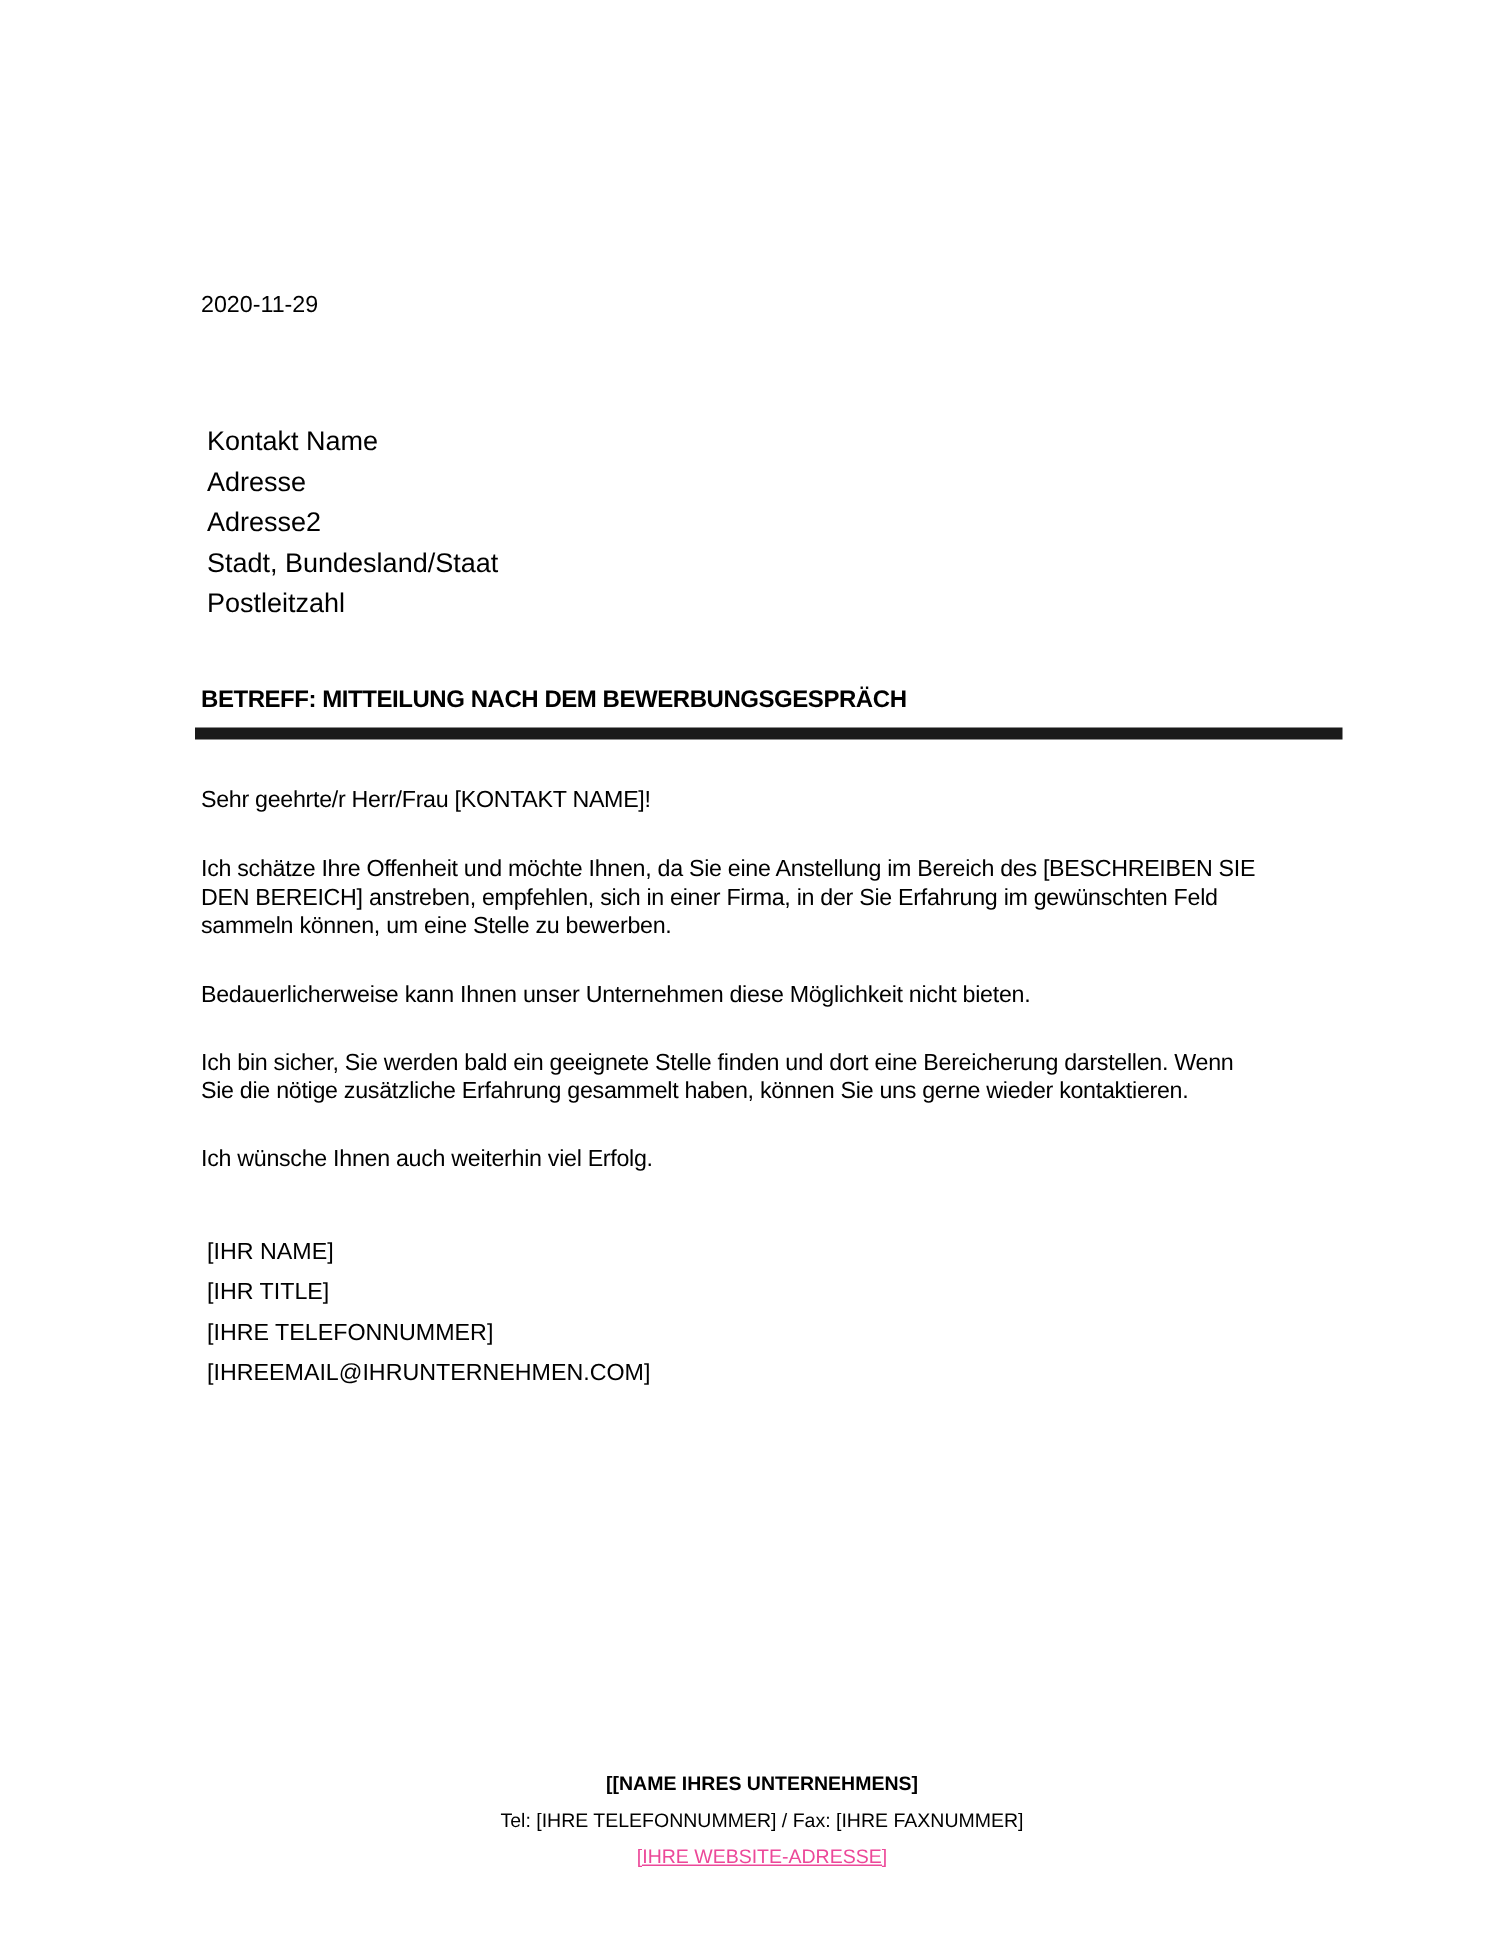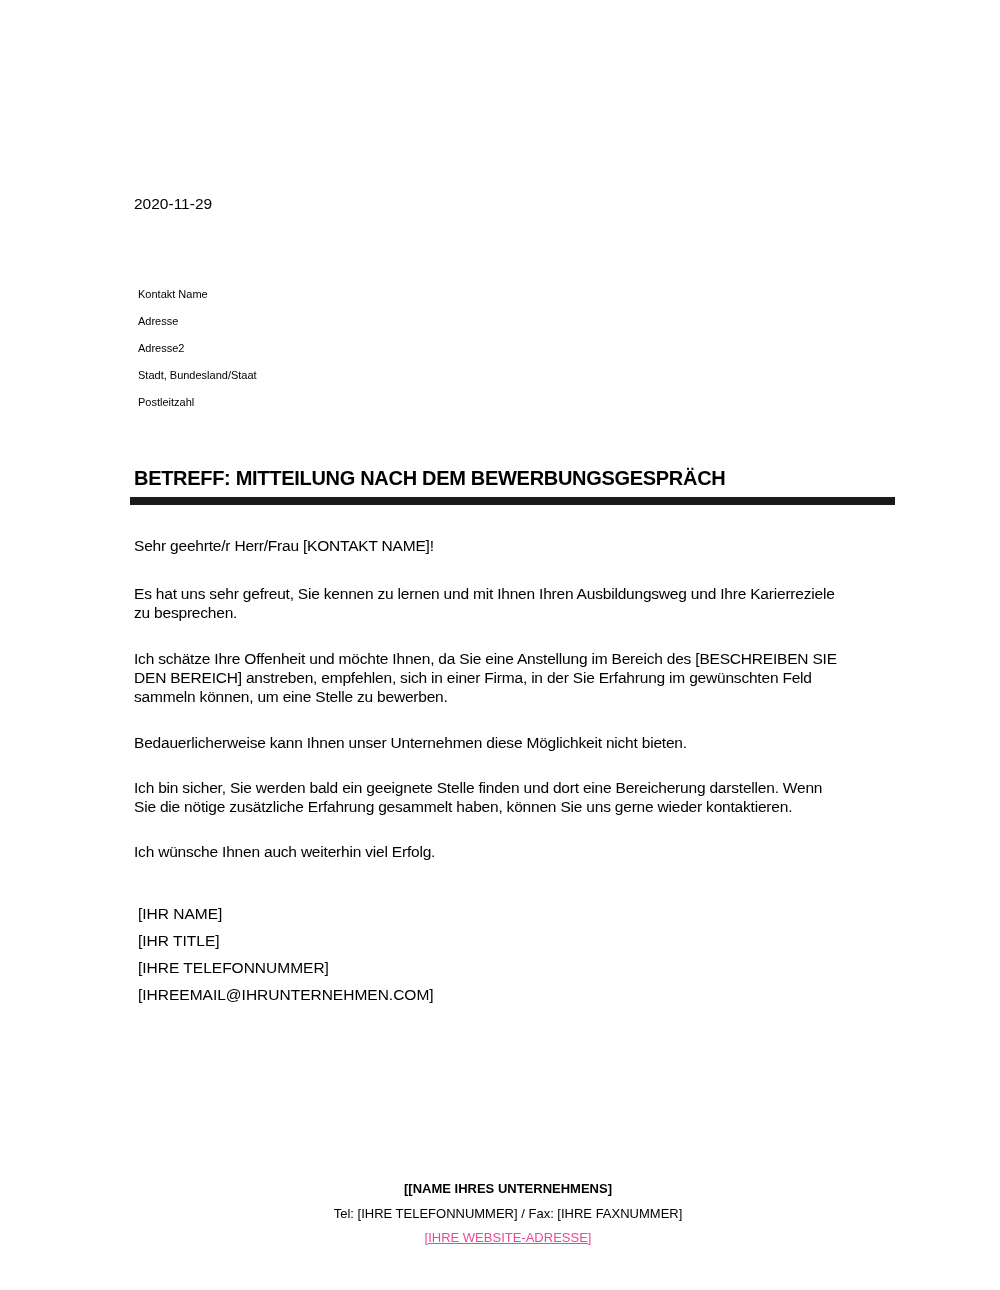--- a/index.html
+++ b/index.html
@@ -19,26 +19,26 @@
     top: 0;
     width: 765px;
   }
   .date {
     margin-top: 178px;
     font-size: 15.5px;
     line-height: 19px;
   }
   .recipient {
     margin-top: 60px;
-    font-size: 11px;
+    font-size: 18px;
     line-height: 19px;
   }
   .subject {
-    margin-top: 45px;
-    font-size: 20px;
+    margin-top: 33px;
+    font-size: 16px;
     font-weight: bold;
     letter-spacing: -0.3px;
     line-height: 19px;
     white-space: nowrap;
   }
   .rule {
     margin-top: 5px;
     height: 4px;
     width: 765px;
     background: #1a1a1a;
@@ -99,22 +99,20 @@
       <div>Adresse2</div>
       <div>Stadt, Bundesland/Staat</div>
       <div>Postleitzahl</div>
     </div>
 
     <div class="subject">BETREFF: MITTEILUNG NACH DEM BEWERBUNGSGESPRÄCH</div>
     <div class="rule"></div>
 
     <div class="salutation">Sehr geehrte/r Herr/Frau [KONTAKT NAME]!</div>
 
-    <p class="para first">Es hat uns sehr gefreut, Sie kennen zu lernen und mit Ihnen Ihren Ausbildungsweg und Ihre Karierreziele
-zu besprechen.</p>
     <p class="para next">Ich schätze Ihre Offenheit und möchte Ihnen, da Sie eine Anstellung im Bereich des [BESCHREIBEN SIE
 DEN BEREICH] anstreben, empfehlen, sich in einer Firma, in der Sie Erfahrung im gewünschten Feld
 sammeln können, um eine Stelle zu bewerben.</p>
     <p class="para next">Bedauerlicherweise kann Ihnen unser Unternehmen diese Möglichkeit nicht bieten.</p>
     <p class="para p4">Ich bin sicher, Sie werden bald ein geeignete Stelle finden und dort eine Bereicherung darstellen. Wenn
 Sie die nötige zusätzliche Erfahrung gesammelt haben, können Sie uns gerne wieder kontaktieren.</p>
     <p class="para p5">Ich wünsche Ihnen auch weiterhin viel Erfolg.</p>
 
 
     <div class="signature">

